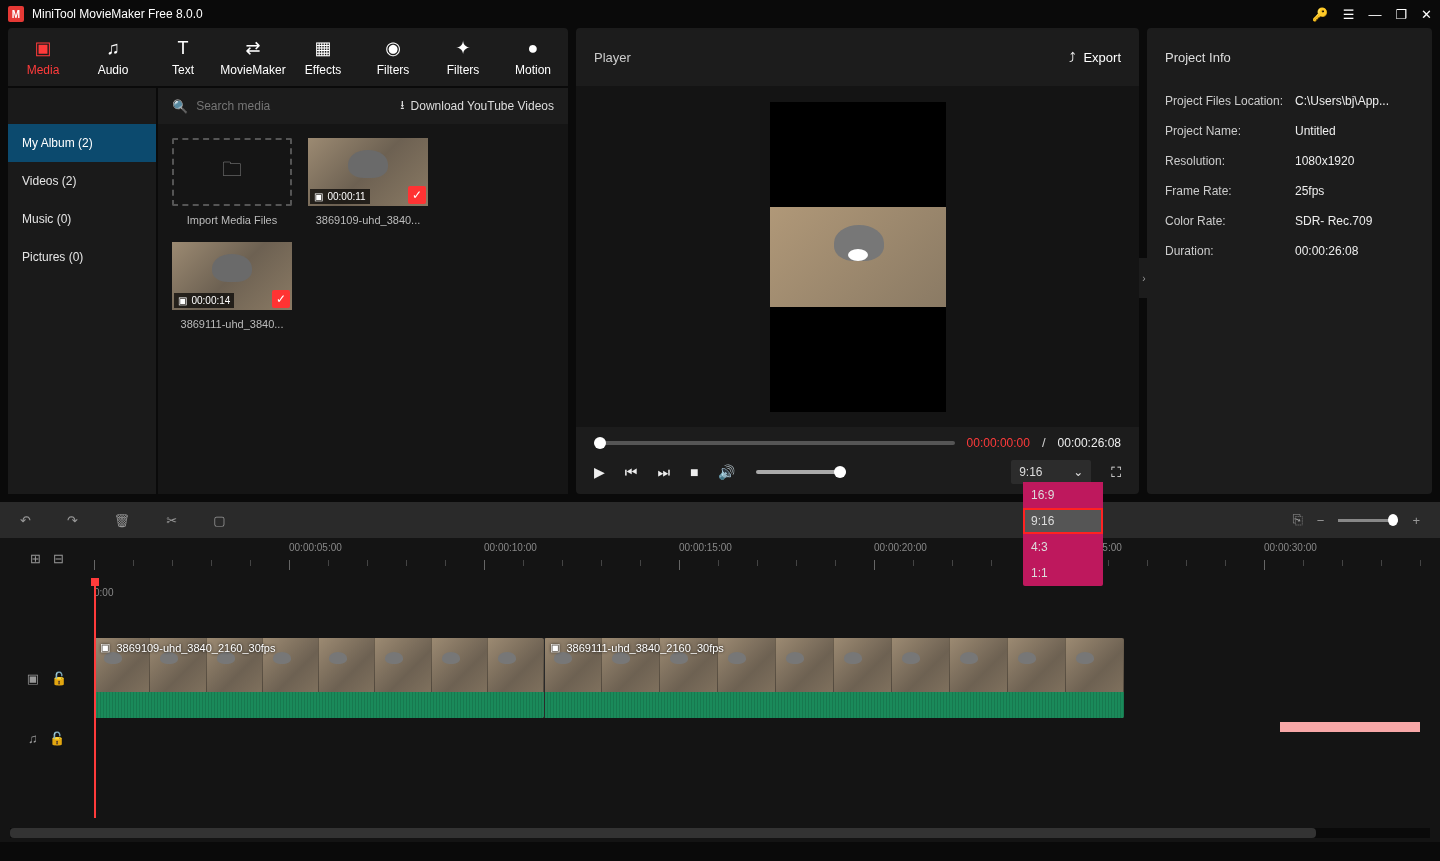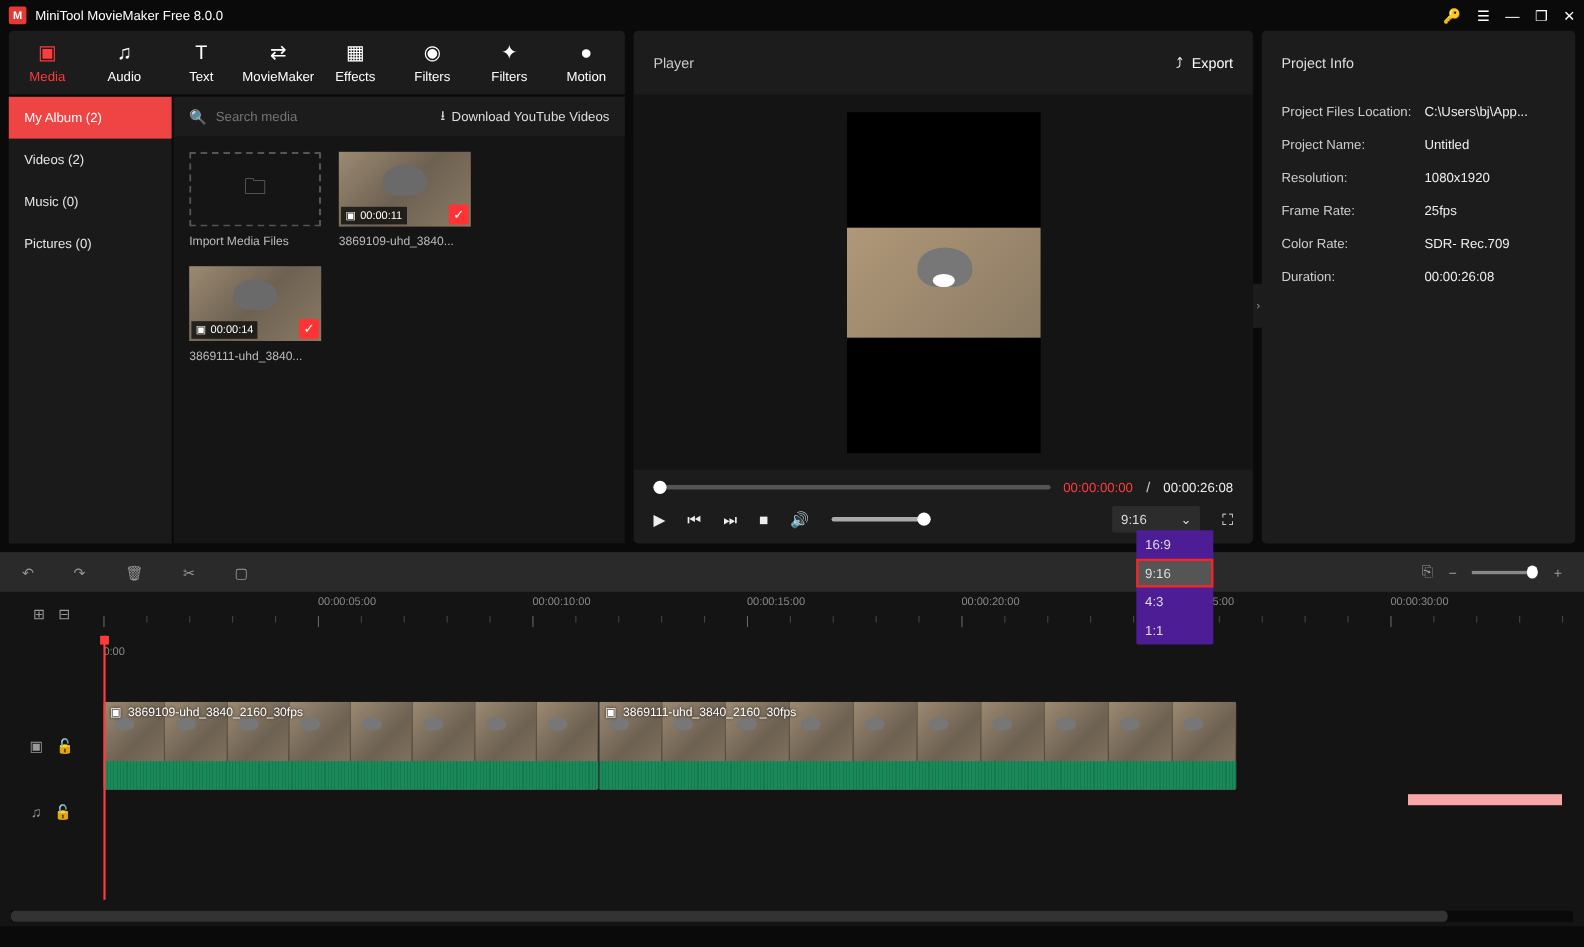--- a/index.html
+++ b/index.html
@@ -15,34 +15,34 @@
 
 
 .left-panel { width: 560px; display: flex; flex-direction: column; }
 .tabs-row { height: 58px; background: #1c1c1c; border-radius: 4px 4px 0 0; display: flex; }
 .tab { flex: 1; display: flex; flex-direction: column; align-items: center; justify-content: center; gap: 4px; color: #fff; cursor: pointer; font-size: 12px; }
 .tab.active { color: #ff3b3b; }
 .tab .ico { font-size: 18px; }
 .lib-body { flex: 1; display: flex; background: #151515; border-top: 2px solid #0a0a0a; }
 .cats { width: 150px; background: #1a1a1a; border-right: 2px solid #0a0a0a; }
 .cat { padding: 12px 14px; color: #e5e5e5; cursor: pointer; font-size: 12px; }
-.cat.active { background: #ef4444; color: #fff; }
+.cat.active { background: #0c4a6e; color: #fff; margin-top: 36px; }
 .media-area { flex: 1; display: flex; flex-direction: column; }
 .search-row { height: 36px; display: flex; align-items: center; padding: 0 14px; gap: 8px; color: #999; background: #1c1c1c; }
 .search-row .sinput { flex: 1; background: transparent; border: none; color: #86efac; font-size: 12px; outline: none; }
 .search-row .dl { font-size: 12px; color: #ddd; cursor: pointer; display: flex; gap: 6px; align-items: center; }
 .thumbs { flex: 1; padding: 14px; display: flex; flex-wrap: wrap; gap: 16px; align-content: flex-start; }
 .thumb { width: 120px; }
 .thumb .box { width: 120px; height: 68px; border-radius: 2px; position: relative; display: flex; align-items: center; justify-content: center; }
 .thumb.import .box { border: 2px dashed #555; color: #888; font-size: 20px; }
 .thumb .cat-img { width: 100%; height: 100%; background: linear-gradient(135deg, #9c8a72 0%, #6d6152 50%, #8a7a64 100%); position: relative; }
 .cat-blob { position: absolute; width: 40px; height: 28px; background: #6a6a6a; border-radius: 50% 50% 40% 40%; top: 12px; left: 40px; }
 .thumb .meta { position: absolute; left: 2px; bottom: 2px; background: rgba(0,0,0,.7); color: #fff; font-size: 10px; padding: 2px 4px; display: flex; gap: 4px; align-items: center; }
 .thumb .check { position: absolute; right: 2px; bottom: 2px; width: 18px; height: 18px; background: #ff3333; color: #fff; display: flex; align-items: center; justify-content: center; font-size: 12px; border-radius: 2px; }
-.thumb .name { margin-top: 8px; font-size: 11px; color: #bbb; white-space: nowrap; overflow: hidden; text-overflow: ellipsis; }
+.thumb .name { margin-top: 8px; font-size: 11px; color: #bbb; text-align: center; white-space: nowrap; overflow: hidden; text-overflow: ellipsis; }
 
 
 .player-panel { flex: 1; background: #1c1c1c; border-radius: 4px; display: flex; flex-direction: column; }
 .player-head { height: 58px; display: flex; align-items: center; padding: 0 18px; }
 .player-head .label { flex: 1; color: #ccc; font-size: 13px; }
 .export-btn { display: flex; gap: 8px; align-items: center; color: #fff; cursor: pointer; }
 .preview-area { flex: 1; display: flex; align-items: center; justify-content: center; background: #141414; position: relative; }
 .frame-9-16 { width: 176px; height: 310px; background: #000; display: flex; align-items: center; justify-content: center; }
 .frame-9-16 .cat-scene { width: 100%; height: 100px; background: linear-gradient(135deg, #b09878 0%, #8a7a64 100%); position: relative; }
 .cat-scene .cat1 { position: absolute; width: 50px; height: 36px; background: #777; border-radius: 50% 50% 40% 40%; top: 18px; left: 64px; }
@@ -51,21 +51,21 @@
 .seek-track { flex: 1; height: 4px; background: #555; border-radius: 2px; position: relative; }
 .seek-thumb { position: absolute; left: 0; top: -4px; width: 12px; height: 12px; background: #fff; border-radius: 50%; }
 .time-cur { color: #ff3b3b; font-size: 12px; }
 .time-dur { color: #eee; font-size: 12px; }
 .controls-row { height: 44px; display: flex; align-items: center; padding: 0 18px; gap: 20px; position: relative; }
 .ctrl { color: #eee; cursor: pointer; font-size: 14px; }
 .vol-track { width: 90px; height: 4px; background: #aaa; border-radius: 2px; position: relative; }
 .vol-thumb { position: absolute; right: 0; top: -4px; width: 12px; height: 12px; background: #fff; border-radius: 50%; }
 .spacer { flex: 1; }
 .aspect-sel { width: 80px; height: 24px; background: #2c2c2c; border-radius: 2px; display: flex; align-items: center; padding: 0 8px; color: #ddd; font-size: 12px; cursor: pointer; justify-content: space-between; }
-.aspect-menu { position: absolute; right: 36px; top: 32px; width: 70px; background: #4c1d95; border-radius: 0 0 2px 2px; z-index: 5; }
+.aspect-menu { position: absolute; right: 36px; top: 32px; width: 80px; background: #be185d; border-radius: 0 0 2px 2px; z-index: 5; }
 .aspect-opt { padding: 6px 8px; font-size: 12px; color: #ddd; cursor: pointer; }
 .aspect-opt.sel { background: #555; outline: 2px solid #ff2222; outline-offset: -2px; }
 
 
 .info-panel { width: 285px; background: #1c1c1c; border-radius: 4px; position: relative; }
 .info-head { height: 58px; display: flex; align-items: center; padding: 0 18px; color: #ddd; }
 .info-body { padding: 0 18px; }
 .info-row { display: flex; padding: 8px 0; font-size: 12px; }
 .info-row .k { flex: 0 0 130px; color: #ccc; }
 .info-row .v { flex: 1; color: #eee; white-space: nowrap; overflow: hidden; text-overflow: ellipsis; }

